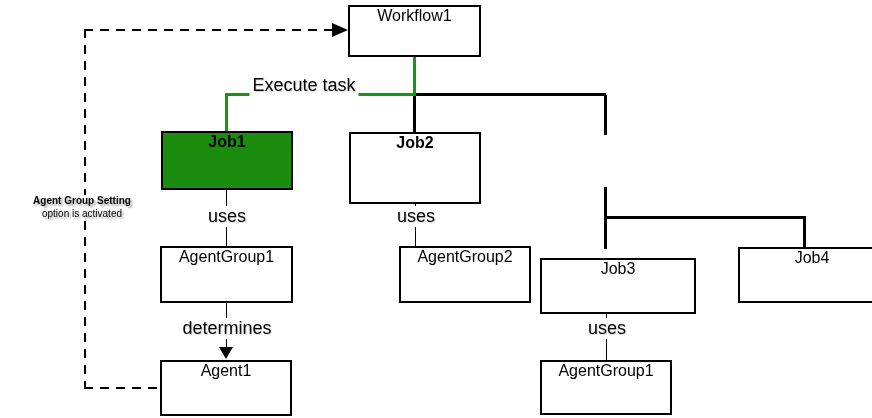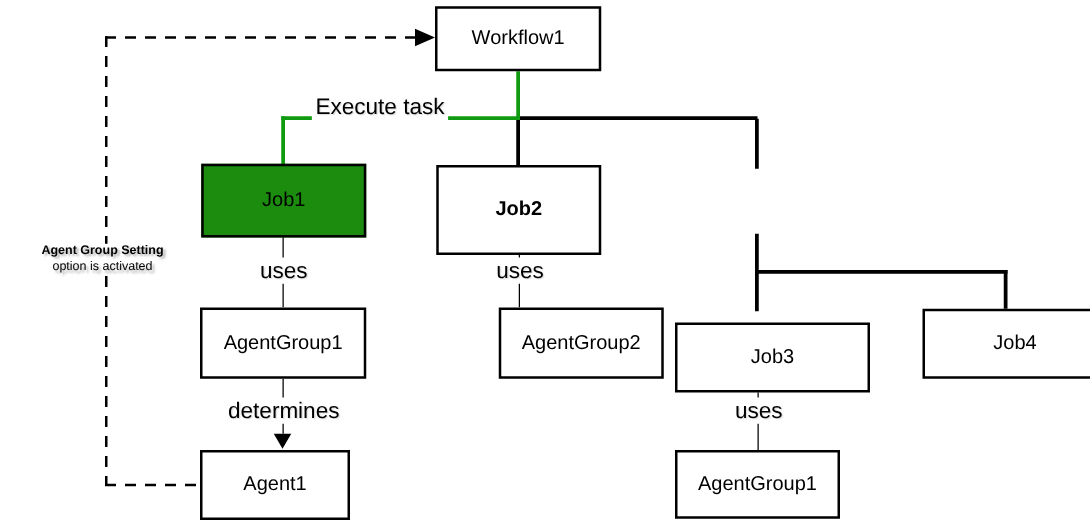--- a/index.html
+++ b/index.html
@@ -20,28 +20,28 @@
     background: #ffffff;
     overflow: hidden;
   }
   
   .node {
     position: absolute;
     box-sizing: border-box;
     background: #ffffff;
     border: 2px solid #000000;
     display: flex;
-    align-items: center;
     justify-content: center;
     font-size: 16px;
     color: #000000;
     z-index: 3;
   }
   .node.highlight {
     background: var(--highlight-fill);
+    font-weight: bold;
   }
   
   .seg {
     position: absolute;
     background: var(--connector);
     z-index: 1;
   }
   .seg.green {
     background: var(--highlight-line);
     z-index: 2;
@@ -146,21 +146,21 @@
   </div>
   <div class="node" style="left:351px; top:246px; width:132px; height:57px;margin-left:48px;">
     <span>AgentGroup2</span>
   </div>
   <div class="node" style="left:540px; top:258px; width:156px; height:56px;">
     <span>Job3</span>
   </div>
   <div class="node" style="left:738px; top:247px; width:148px; height:56px;">
     <span>Job4</span>
   </div>
-  <div class="node" style="left:160px; top:360px; width:120px; height:56px;">
+  <div class="node" style="left:160px; top:360px; width:132px; height:56px;">
     <span>Agent1</span>
   </div>
   <div class="node" style="left:540px; top:360px; width:132px; height:55px;">
     <span>AgentGroup1</span>
   </div>
 
   <div class="edge-label" style="left:304px; top:75px;">Execute task</div>
   <div class="edge-label" style="left:227px; top:206px;">uses</div>
   <div class="edge-label" style="left:416px; top:206px;">uses</div>
   <div class="edge-label" style="left:227px; top:318px;">determines</div>

